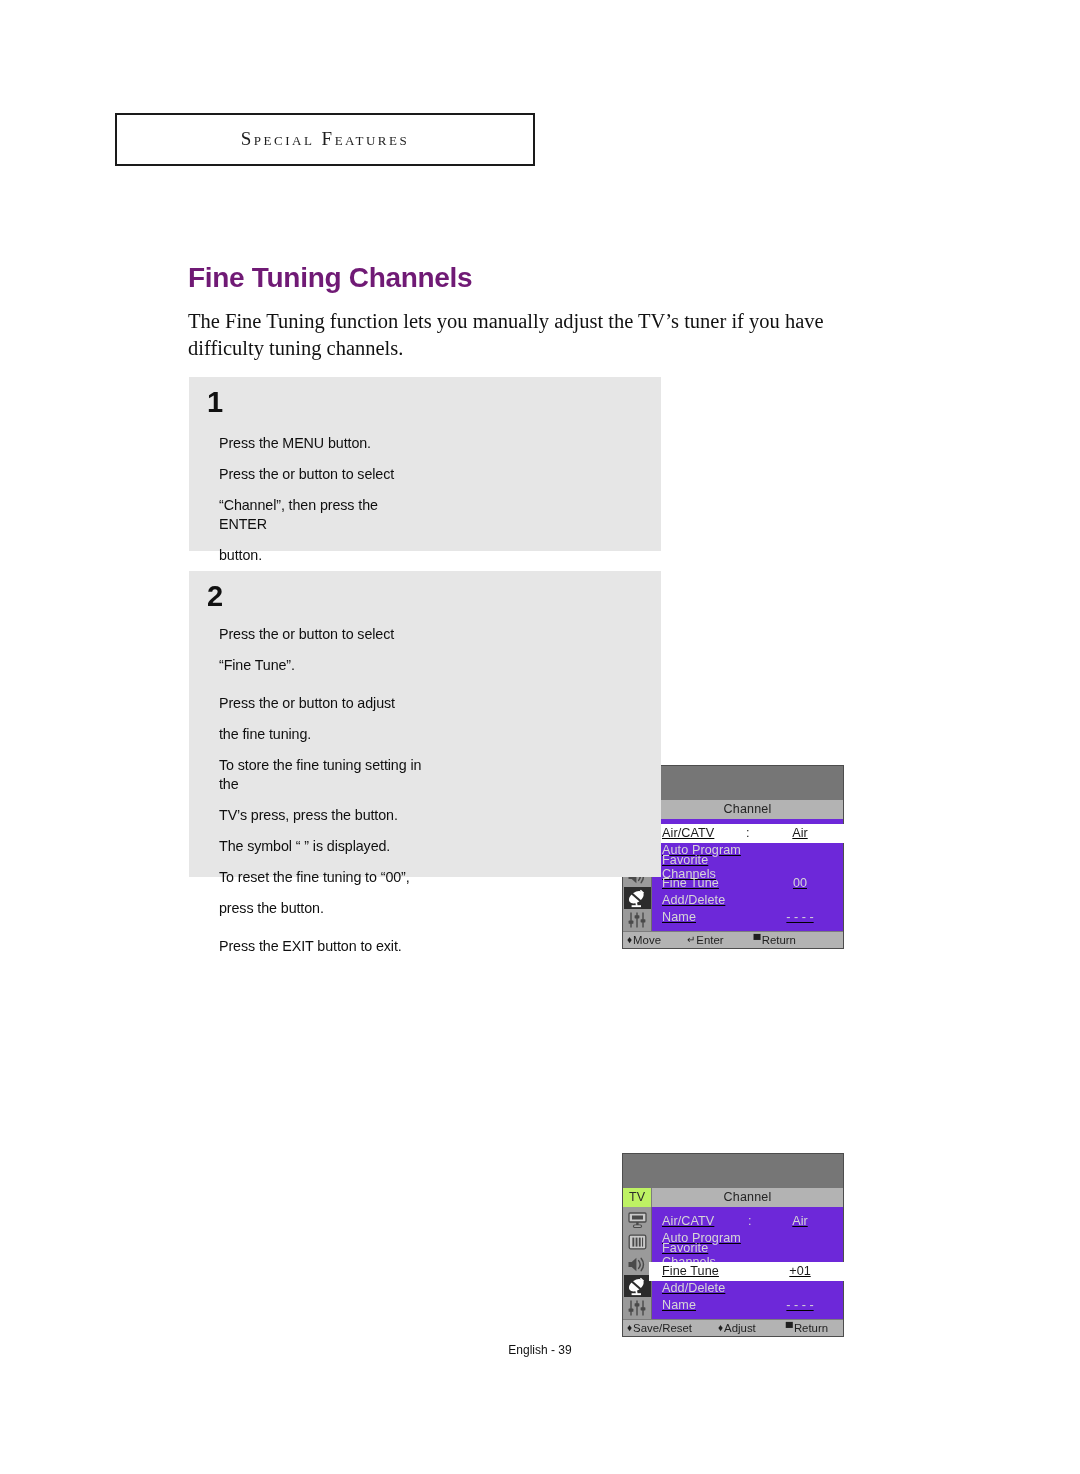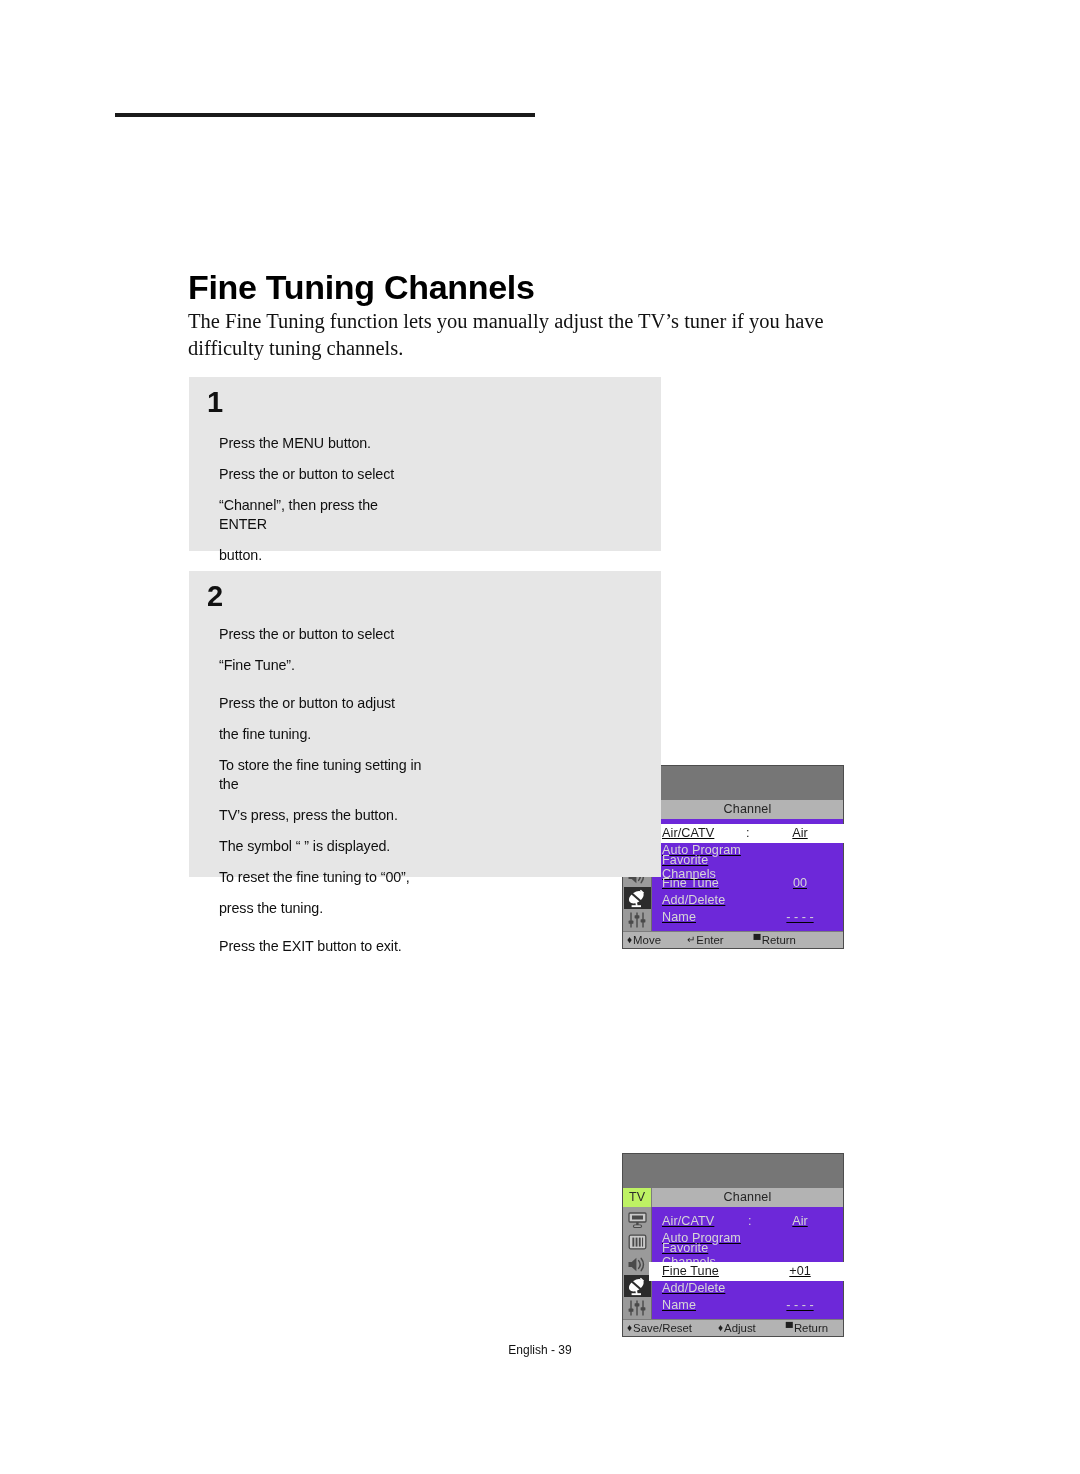--- a/index.html
+++ b/index.html
@@ -45,26 +45,25 @@
     font-family: "Liberation Serif", serif;
     font-variant: small-caps;
     letter-spacing: 2.5px;
   }
 
   
   #page-title {
     position: absolute;
     left: 188px;
     top: 262px;
-    font-size: 34px;
+    font-size: 28px;
     font-weight: bold;
     font-family: "Liberation Sans", sans-serif;
     letter-spacing: -0.3px;
-    color: #000000;
-    margin-top: 6px;
+    color: #701a75;
   }
   #intro-paragraph {
     position: absolute;
     left: 188px;
     top: 308px;
     width: 716px;
     font-family: "Liberation Serif", serif;
     font-size: 20.5px;
     line-height: 27px;
     color: #111;
@@ -235,20 +234,21 @@
     text-align: center;
     font-family: "Liberation Sans", sans-serif;
     font-size: 12px;
     color: #111;
   }
 </style>
 </head>
 <body>
 
 <div id="chapter-header">
+  <div id="chapter-sub-bar">Special Features</div>
 </div>
 
 <div id="page-title">Fine Tuning Channels</div>
 <div id="intro-paragraph">The Fine Tuning function lets you manually adjust the TV’s tuner if you have difficulty tuning channels.</div>
 
 <div class="step-block" id="step-block-1">
   <div class="step-number">1</div>
   <div class="step-text" id="step-text-1">
       <p>Press the MENU button.</p>
       <p>Press the      or      button to select</p>
@@ -360,21 +360,21 @@
   <div class="step-number">2</div>
   <div class="step-text" id="step-text-2">
       <p>Press the      or      button to select</p>
       <p>“Fine Tune”.</p>
       <p class="gap">Press the      or      button to adjust</p>
       <p>the fine tuning.</p>
       <p>To store the fine tuning setting in the</p>
       <p>TV’s press, press the      button.</p>
       <p>The symbol “    ” is displayed.</p>
       <p>To reset the fine tuning to “00”,</p>
-      <p>press the      tuning.</p>
+      <p>press the      button.</p>
       <p class="gap">Press the EXIT button to exit.</p>
     </div>
 
   <div class="osd" id="osd-2">
     <div class="osd-titlebar">
       <div class="osd-tv-tag">TV</div>
       <div class="osd-title">Channel</div>
     </div>
     <div class="osd-body">
       <div class="osd-rail">

